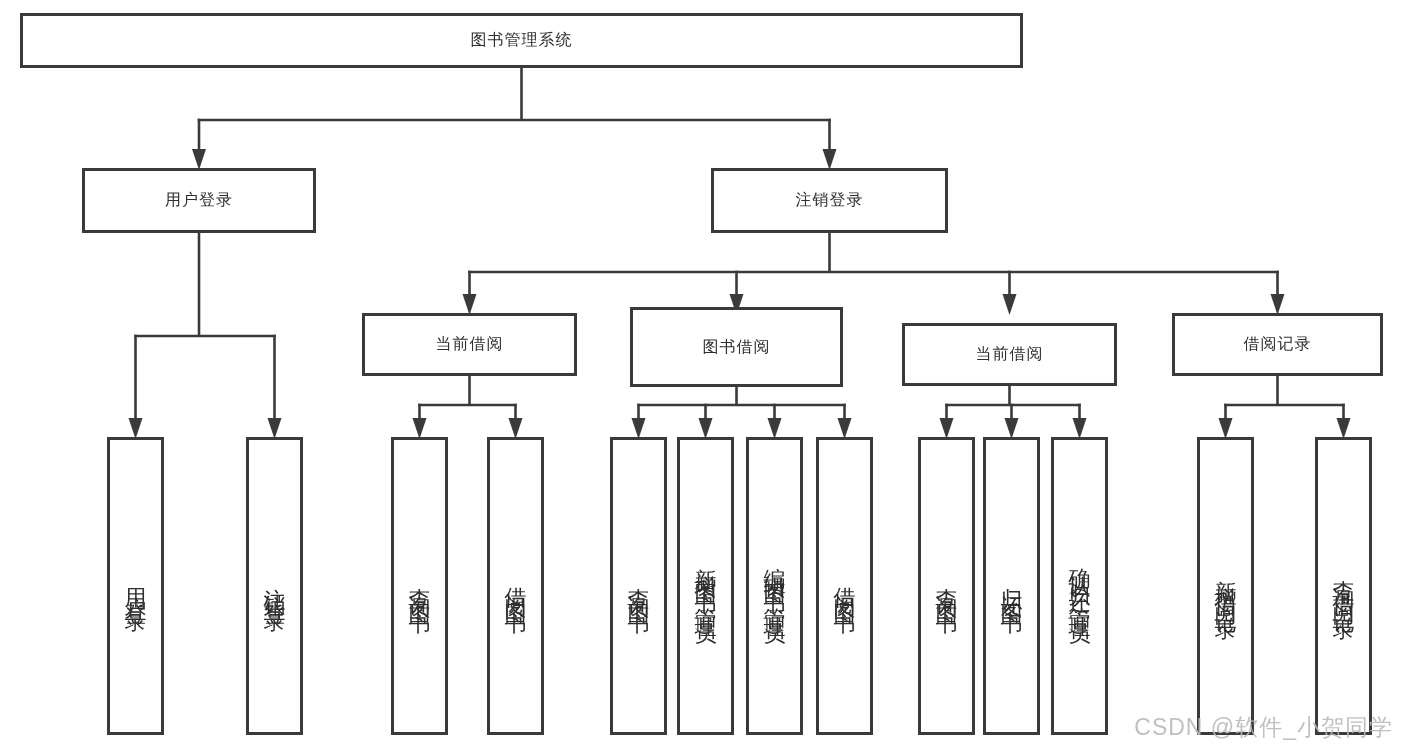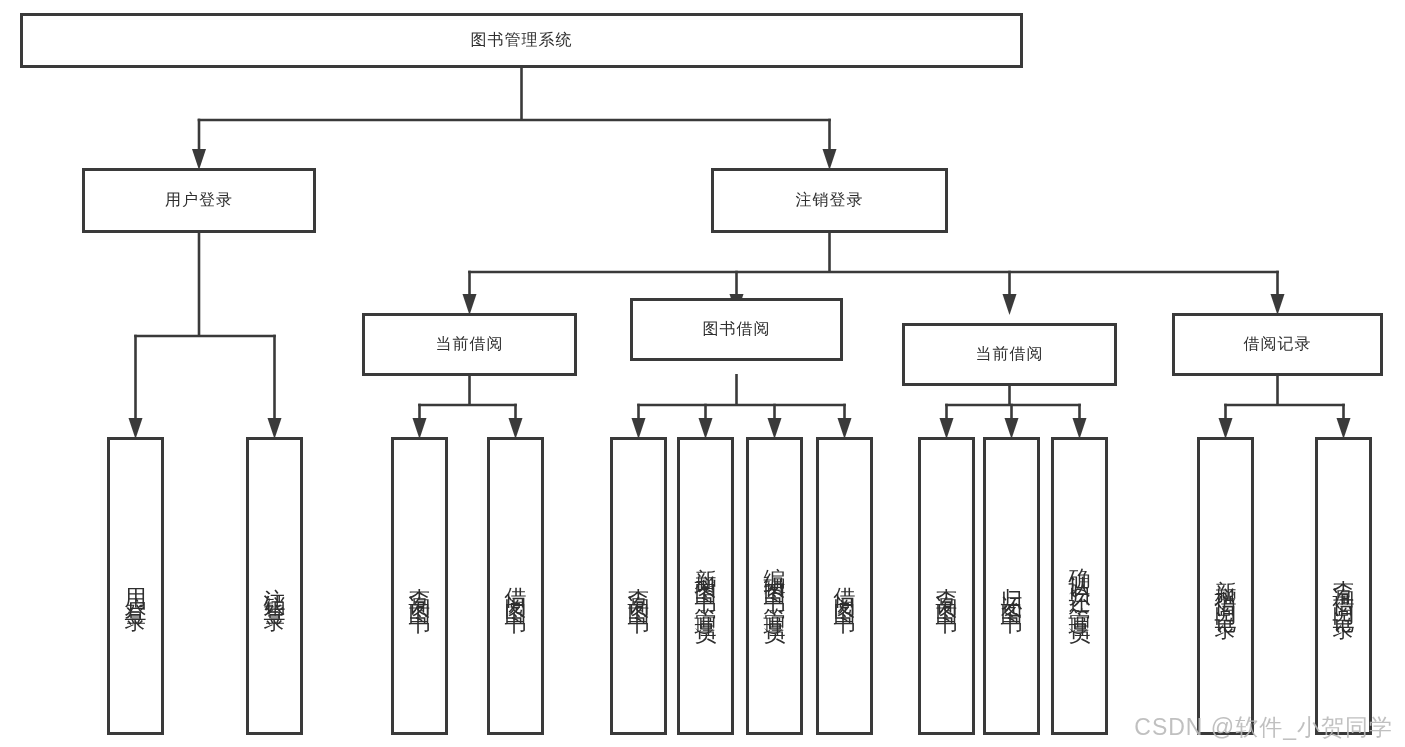--- a/index.html
+++ b/index.html
@@ -112,21 +112,21 @@
   <div class="box h" id="n-ul" style="left:82px;top:168px;width:234px;height:65px">
     <span class="label">用户登录</span>
   </div>
   <div class="box h" id="n-bm" style="left:711px;top:168px;width:237px;height:65px">
     <span class="label">注销登录</span>
   </div>
 
   <div class="box h" id="n-nb" style="left:362px;top:313px;width:215px;height:63px">
     <span class="label">当前借阅</span>
   </div>
-  <div class="box h" id="n-bb" style="left:630px;top:298px;width:213px;height:63px">
+  <div class="box h" id="n-bb" style="left:630px;top:307px;width:213px;height:80px">
     <span class="label">图书借阅</span>
   </div>
   <div class="box h" id="n-cb" style="left:902px;top:323px;width:215px;height:63px">
     <span class="label">当前借阅</span>
   </div>
   <div class="box h" id="n-br" style="left:1172px;top:313px;width:211px;height:63px">
     <span class="label">借阅记录</span>
   </div>
 
   <div class="box v" id="l-ul1" style="left:107px;top:437px;width:57px;height:298px">

